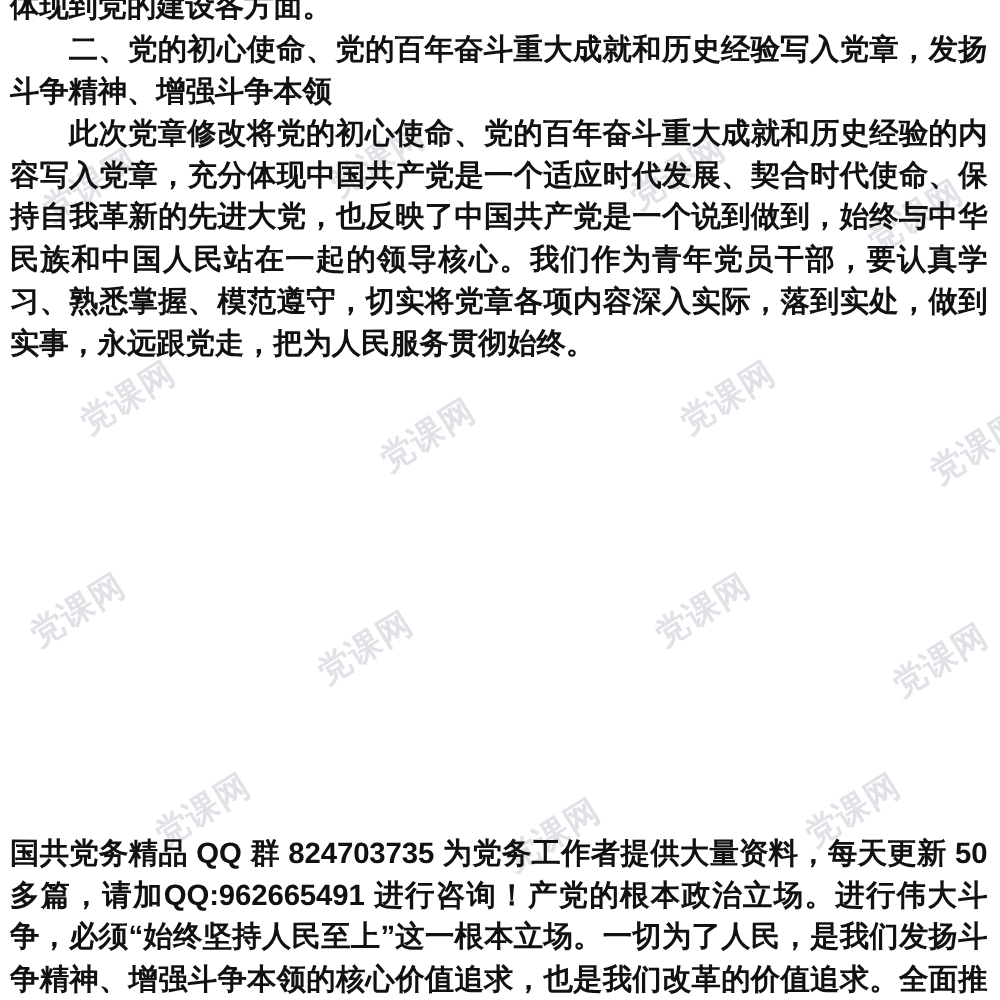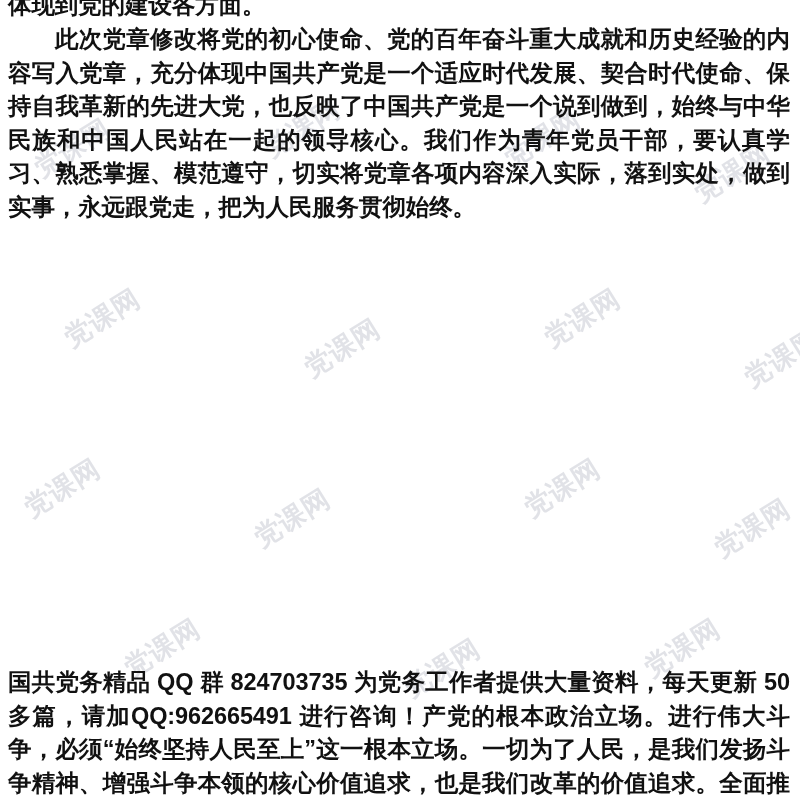--- a/index.html
+++ b/index.html
@@ -116,20 +116,21 @@
     <div class="wm" style="left:120px; top:630px;">党课网</div>
     <div class="wm" style="left:400px; top:650px;">党课网</div>
     <div class="wm" style="left:640px; top:630px;">党课网</div>
   </div>
 
   <div id="clipped-top">
     <p class="para">体现到党的建设各方面。</p>
   </div>
 
   <div id="text-body" style="top:23px;">
+    <p class="para indent">二、党的初心使命、党的百年奋斗重大成就和历史经验写入党章，发扬斗争精神、增强斗争本领</p>
     <p class="para indent">此次党章修改将党的初心使命、党的百年奋斗重大成就和历史经验的内容写入党章，充分体现中国共产党是一个适应时代发展、契合时代使命、保持自我革新的先进大党，也反映了中国共产党是一个说到做到，始终与中华民族和中国人民站在一起的领导核心。我们作为青年党员干部，要认真学习、熟悉掌握、模范遵守，切实将党章各项内容深入实际，落到实处，做到实事，永远跟党走，把为人民服务贯彻始终。</p>
 
   </div>
 
   <div id="bottom-block">
     <p class="para advert">国共党务精品 QQ 群 824703735 为党务工作者提供大量资料，每天更新 50 多篇，请加QQ:962665491 进行咨询！产党的根本政治立场。进行伟大斗争，必须“始终坚持人民至上”这一根本立场。一切为了人民，是我们发扬斗争精神、增强斗争本领的核心价值追求，也是我们改革的价值追求。全面推进改革开放，就必须坚持以人民为中心的发展思想，充分发挥人民群众在改革中的主动性和创造精神，尊重群众首创精神，问计于民、问效于民，从基层</p>
   </div>
 
 </div>
 

